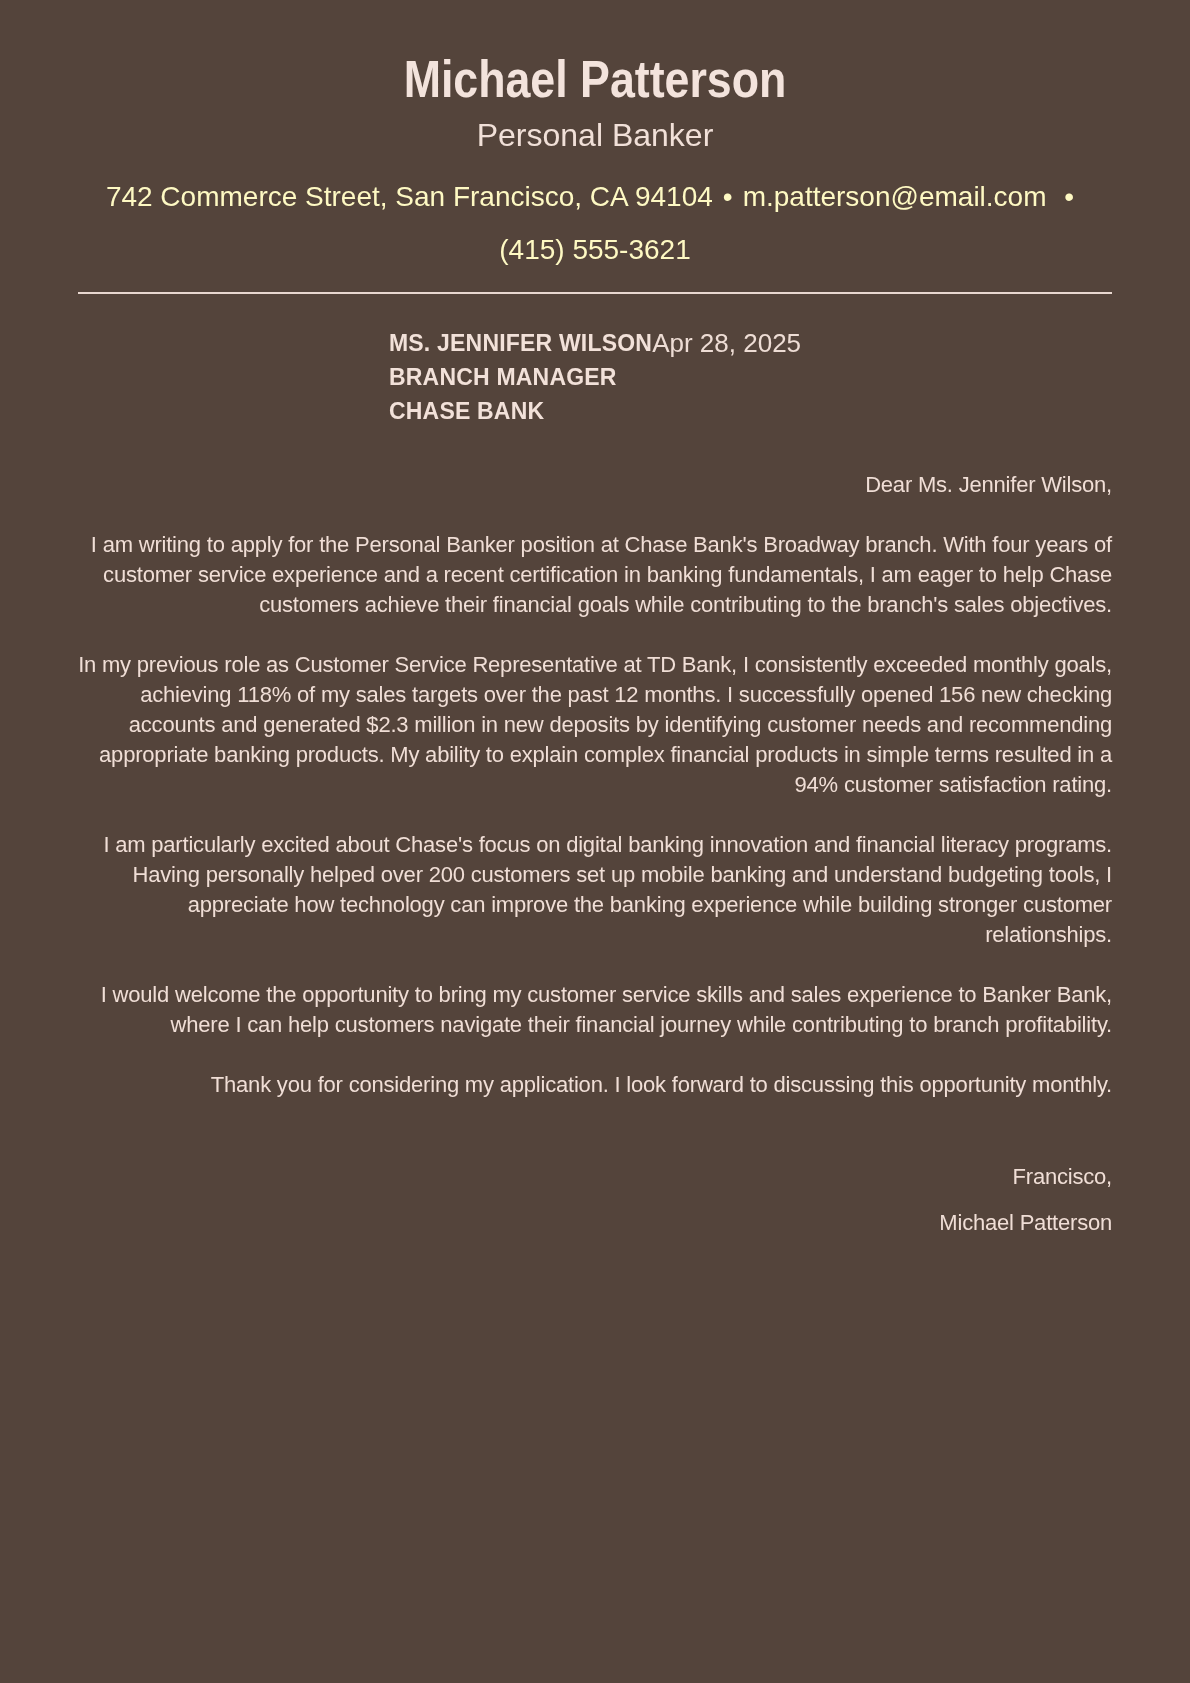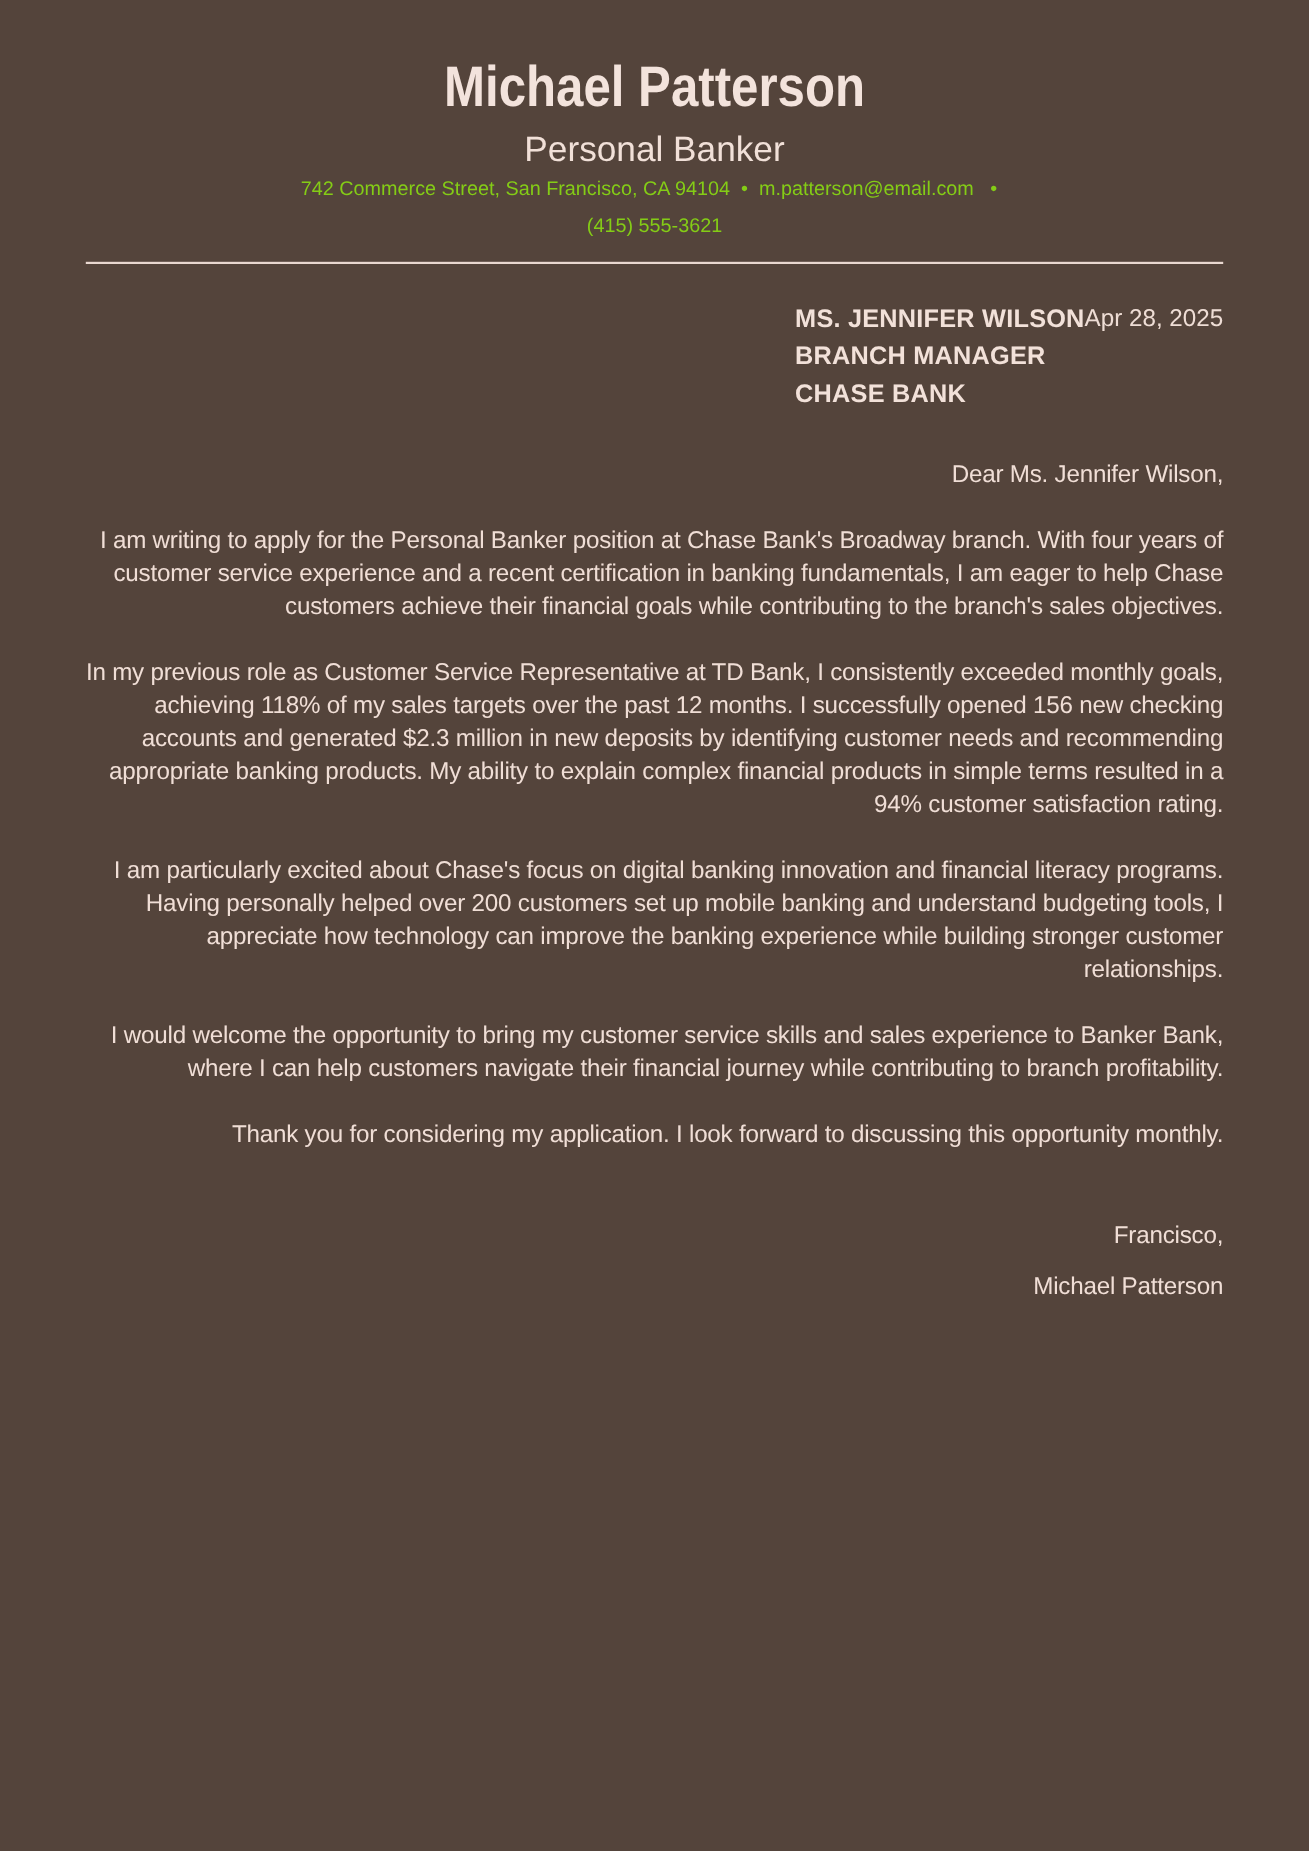--- a/index.html
+++ b/index.html
@@ -32,52 +32,52 @@
     transform: scaleX(0.86);
     transform-origin: 50% 50%;
     white-space: nowrap;
   }
   .job-title {
     font-size: 32px;
     margin-top: 10px;
     color: #f1e0d8;
   }
   .contact {
-    font-size: 18px;
-    margin-top: 0;
+    font-size: 28px;
+    margin-top: 16px;
     line-height: 1.9;
-    color: #84cc16;
+    color: #fef9c3;
   }
   .contact .sep {
     display: inline-block;
     margin: 0 10px;
   }
   .divider {
     border: none;
     border-top: 2px solid #e9d8d0;
     margin: 16px 0 0 0;
   }
 
   
   .recipient-row {
     display: flex;
-    justify-content: flex-end;
+    justify-content: center;
     align-items: flex-start;
     margin-top: 32px;
   }
   .recipient {
     font-weight: 700;
     font-size: 23px;
     line-height: 34px;
     letter-spacing: 0.2px;
     color: #f2e1d9;
     text-transform: uppercase;
   }
   .date {
-    font-size: 22px;
+    font-size: 26px;
     line-height: 34px;
     color: #eeddd5;
     white-space: nowrap;
   }
 
   
   .letter-body {
     margin-top: 42px;
     font-size: 22px;
     line-height: 30px;

